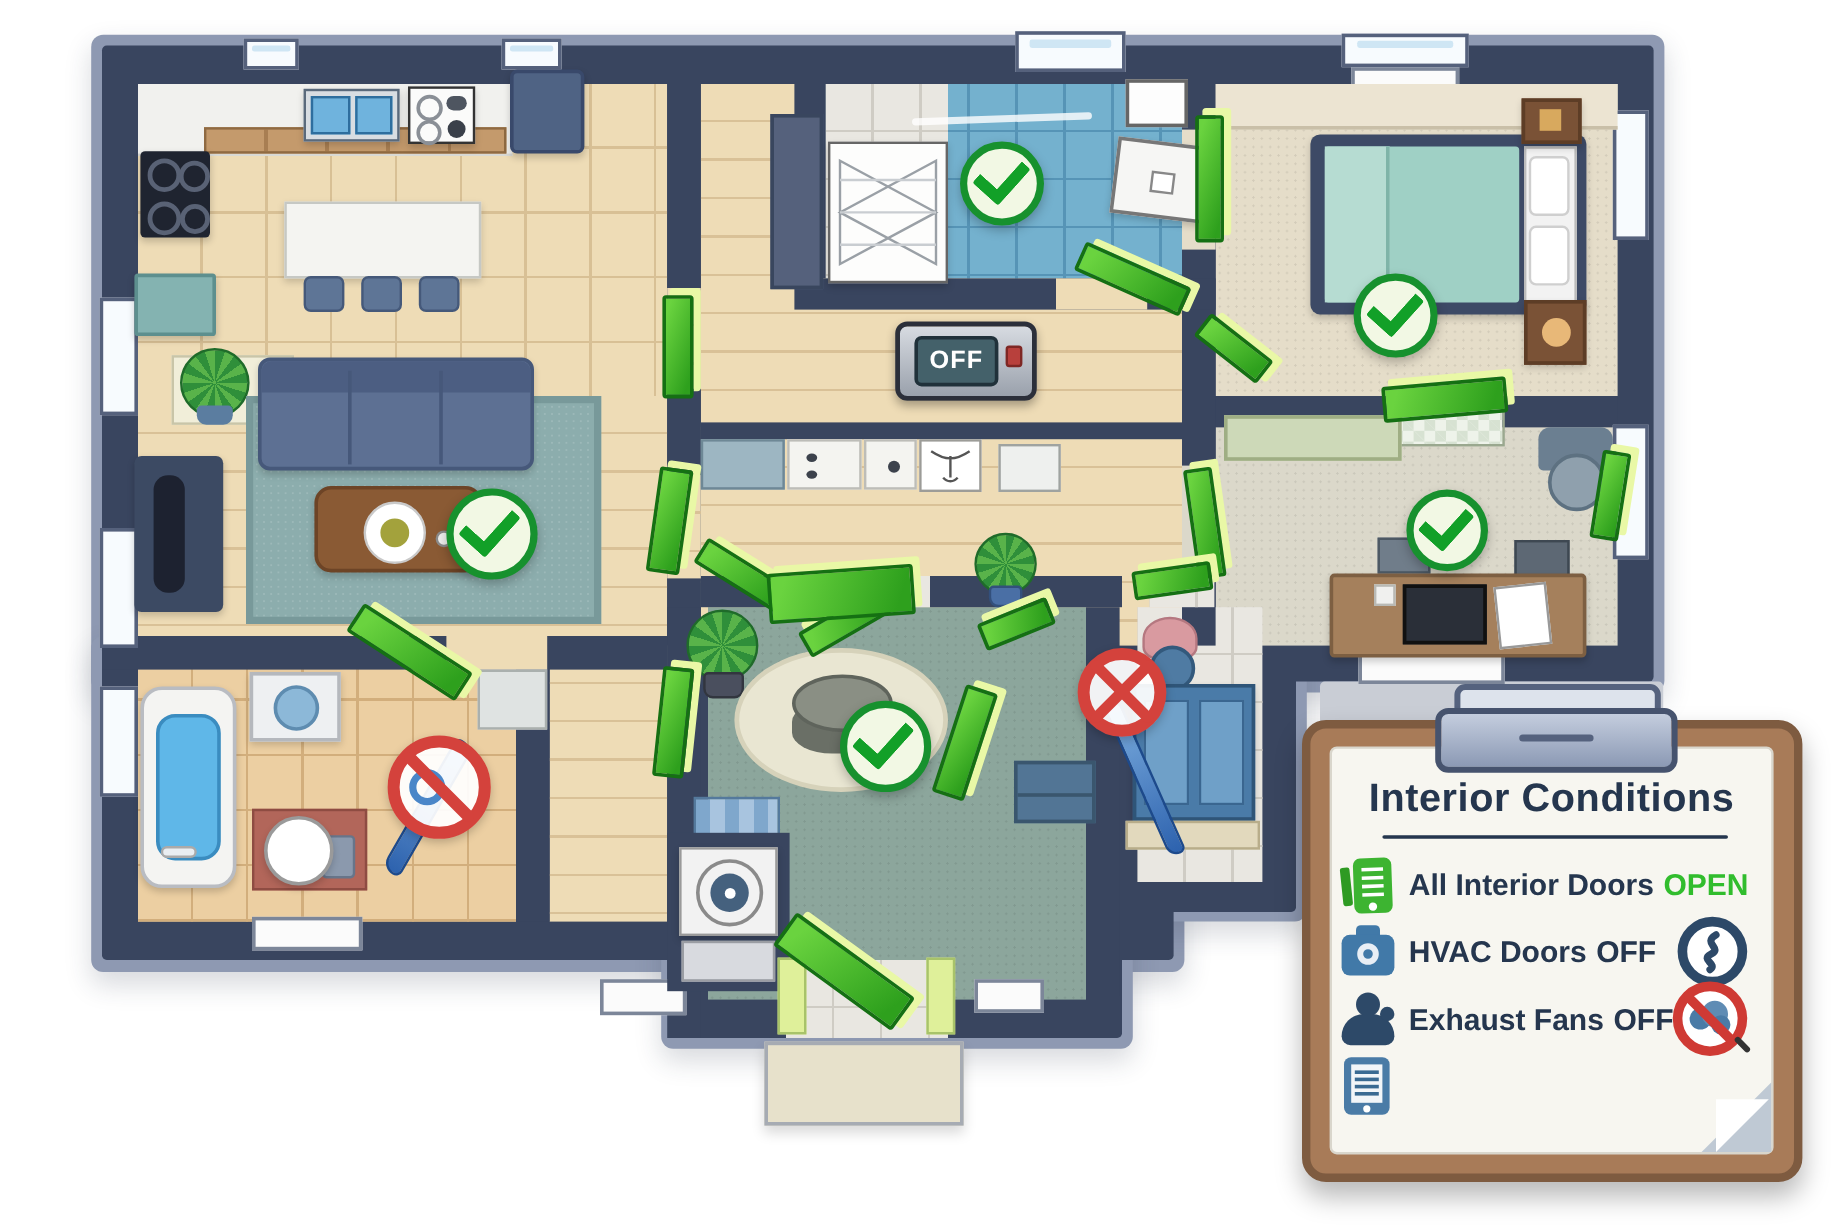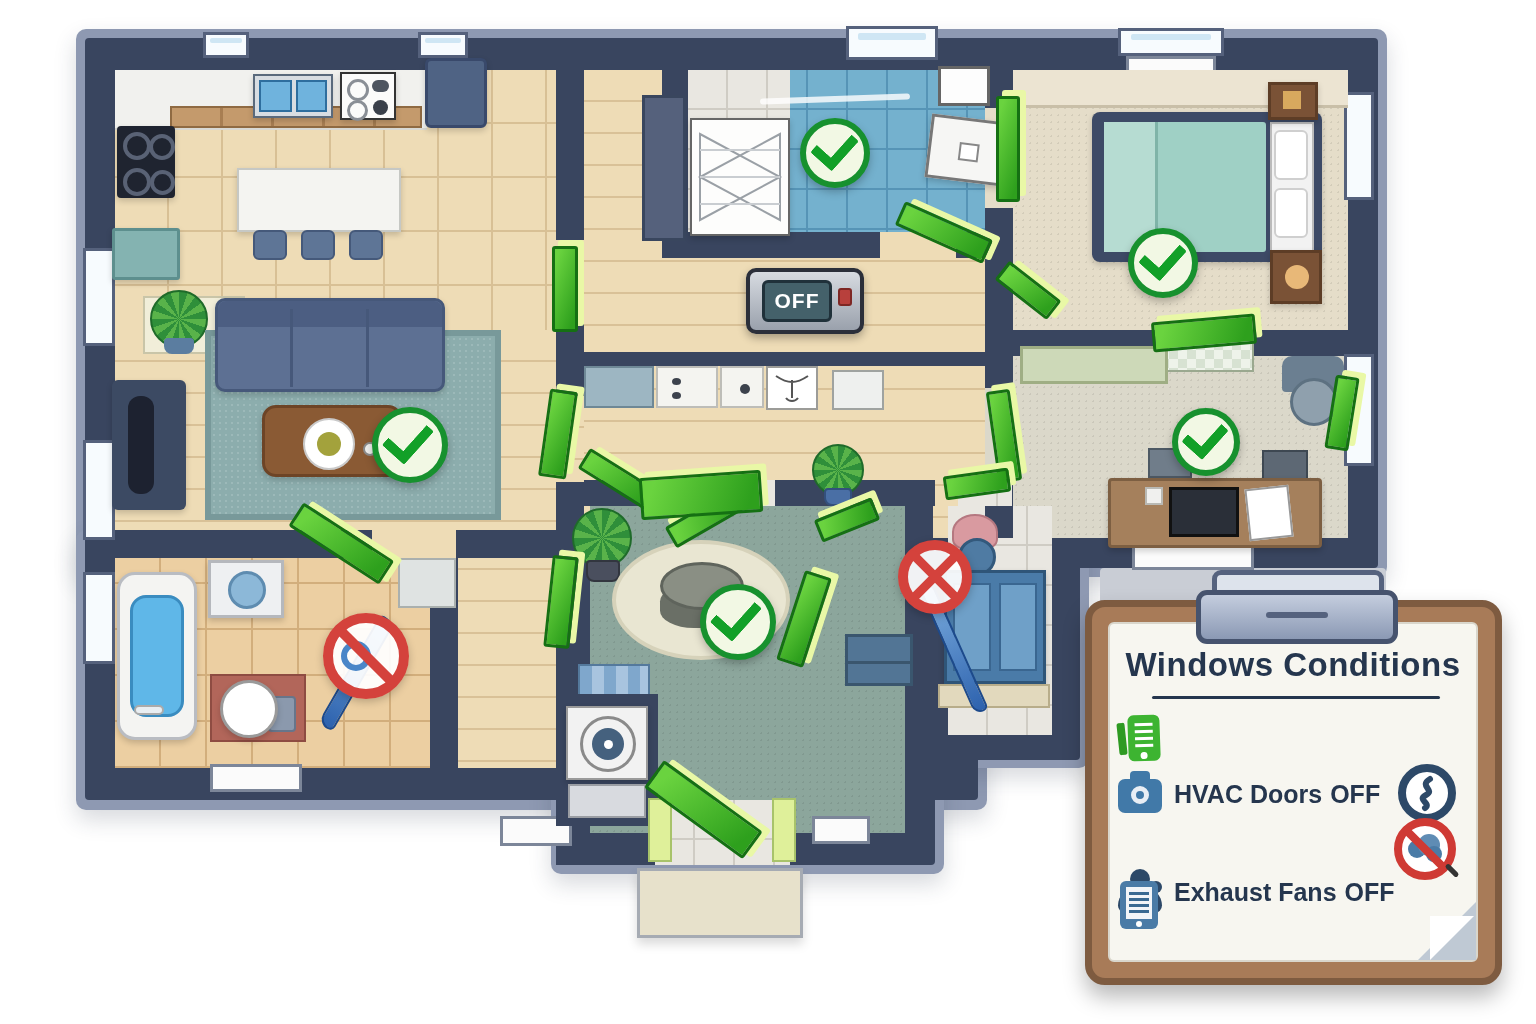--- a/index.html
+++ b/index.html
@@ -308,51 +308,52 @@
   </div>
 
   <div class="clipback"></div>
   <div class="board"></div>
   <div class="paper"></div>
   <div class="curl-sh"></div>
   <div class="curl-w"></div>
   <div class="clipfront"></div>
   <div class="clipslot"></div>
 
-  <div class="cb-title">Windows Conditions</div>
+  <div class="cb-title">Interior Conditions</div>
   <div class="cb-divider"></div>
 
   <div class="row" style="top:712px;">
     <span class="ic">
       <span class="abs" style="left:2px;top:10px;width:8px;height:32px;background:#2e9a22;border-radius:2px;transform:rotate(-6deg);"></span>
       <span class="abs" style="left:12px;top:2px;width:32px;height:46px;background:#3db431;border-radius:6px;transform:rotate(-2deg);">
         <span class="abs" style="left:7px;top:8px;width:18px;height:3px;background:#fff;"></span>
         <span class="abs" style="left:7px;top:15px;width:18px;height:3px;background:#fff;"></span>
         <span class="abs" style="left:7px;top:22px;width:18px;height:3px;background:#fff;"></span>
         <span class="abs" style="left:7px;top:29px;width:18px;height:3px;background:#fff;"></span>
         <span class="abs" style="left:12px;top:37px;width:7px;height:7px;background:#fff;border-radius:50%;"></span>
       </span>
     </span>
+    <span class="lbl"><span>All Interior Doors</span><b class="st st-green">OPEN</b></span>
   </div>
 
   <div class="row" style="top:768px;">
     <span class="ic">
       <span class="abs" style="left:14px;top:2px;width:20px;height:12px;background:#4179a8;border-radius:4px;"></span>
       <span class="abs" style="left:2px;top:10px;width:44px;height:34px;background:#4179a8;border-radius:7px;"></span>
       <span class="abs" style="left:15px;top:17px;width:18px;height:18px;border:5px solid #e8eef5;border-radius:50%;box-sizing:border-box;"></span>
     </span>
     <span class="lbl"><span>HVAC Doors</span><b class="st st-dark">OFF</b></span>
   </div>
   <div class="abs" style="left:1398px;top:764px;width:58px;height:58px;border:8px solid #2d4968;border-radius:50%;background:#fff;box-sizing:border-box;">
     <svg width="42" height="42" viewBox="0 0 42 42">
         <path d="M24 7 C12 14, 30 18, 20 23 C10 28, 26 31, 19 36" fill="none" stroke="#2d4968" stroke-width="6" stroke-linecap="round"></path>
       </svg>
   </div>
 
-  <div class="row" style="top:866px;">
+  <div class="row" style="top:824px;">
     <span class="ic">
       <span class="abs" style="left:14px;top:2px;width:20px;height:20px;background:#2d4968;border-radius:50%;"></span>
       <span class="abs" style="left:2px;top:20px;width:44px;height:26px;background:#2d4968;border-radius:20px 20px 8px 8px;"></span>
       <span class="abs" style="left:34px;top:14px;width:12px;height:12px;background:#2d4968;border-radius:50%;"></span>
     </span>
     <span class="lbl"><span>Exhaust Fans</span><b class="st st-dark">OFF</b></span>
   </div>
   <div class="abs" style="left:1394px;top:818px;width:62px;height:62px;border:8px solid #cf3a34;border-radius:50%;background:#fff;box-sizing:border-box;">
     <span class="abs" style="left:6px;top:14px;width:18px;height:18px;background:#4a7ba6;border-radius:50%;"></span>
     <span class="abs" style="left:16px;top:8px;width:22px;height:22px;background:#5f8cb4;border-radius:50%;"></span>

